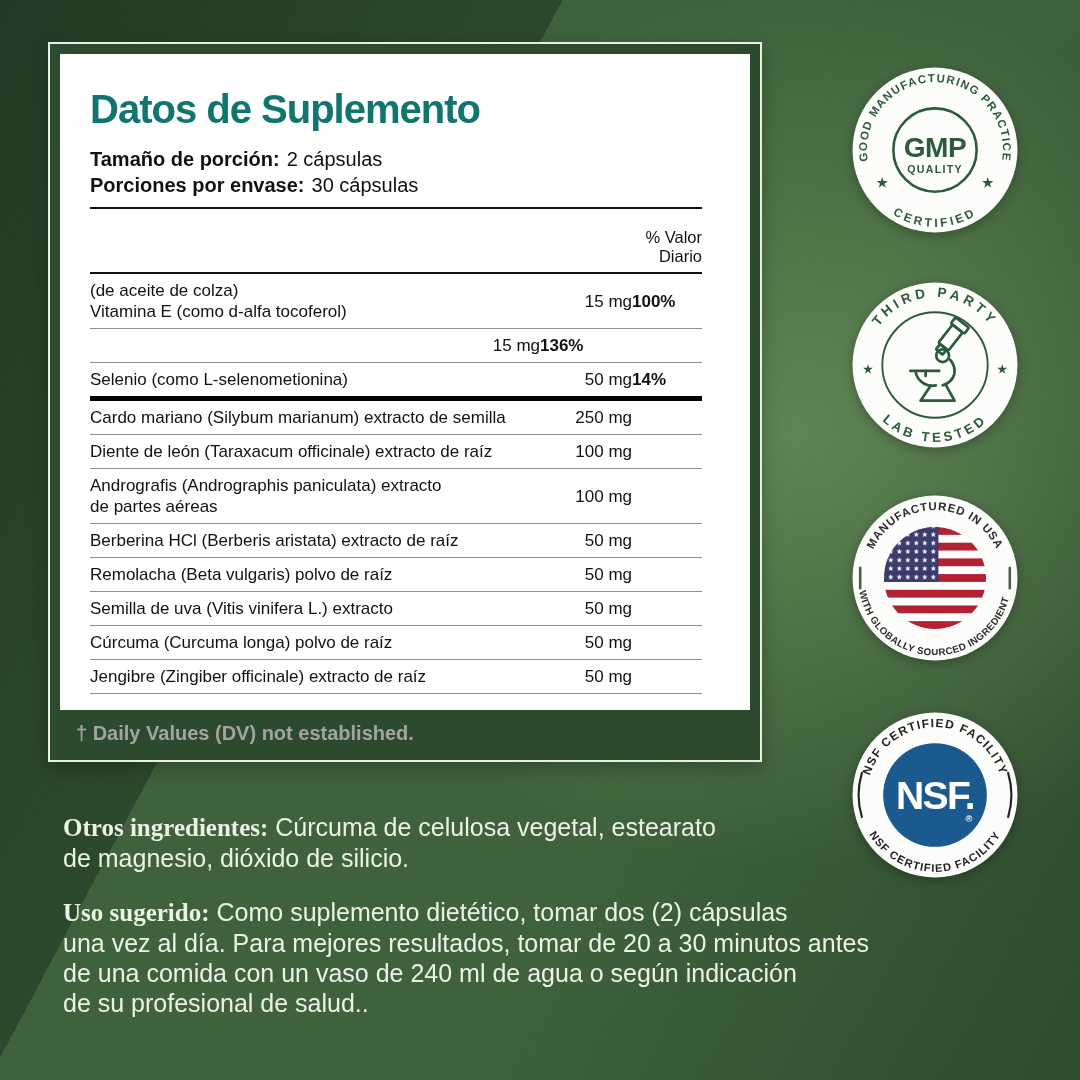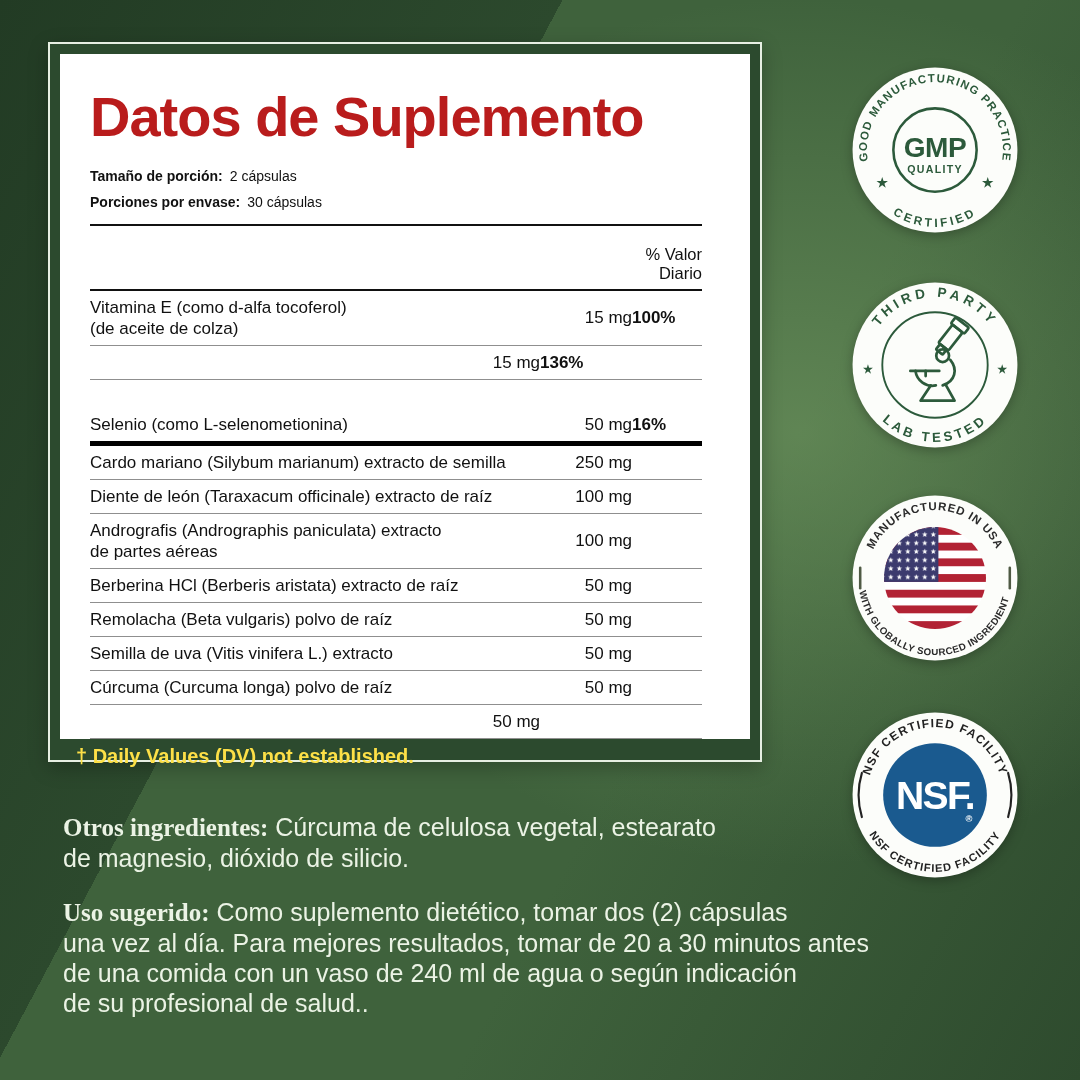--- a/index.html
+++ b/index.html
@@ -12,32 +12,32 @@
   }
 
   
   .frame{
     position:absolute;left:48px;top:42px;width:714px;height:720px;
     box-sizing:border-box;border:2px solid #e7efe3;background:#2c4a2e;
     padding:10px;display:flex;flex-direction:column;
     box-shadow:0 6px 18px rgba(0,0,0,.25);
   }
   .card{background:#ffffff;flex:1 1 auto;padding:28px 48px 0 30px;box-sizing:border-box;color:#111;}
-  .facts-title{font-size:56px;font-weight:bold;letter-spacing:-1px;color:#b91c1c;line-height:1.05;margin:6px 0 16px 0;}
-  .serving{font-size:14px;line-height:26px;}
+  .facts-title{font-size:40px;font-weight:bold;letter-spacing:-1px;color:#0f766e;line-height:1.05;margin:6px 0 16px 0;}
+  .serving{font-size:20px;line-height:26px;}
   .serving .lbl{font-weight:bold;}
   .serving .val{margin-left:7px;}
   .rule-serving{border-bottom:2px solid #111;margin-top:9px;}
   .dv-head{display:flex;justify-content:flex-end;text-align:right;font-size:16.5px;line-height:19px;padding:19px 0 6px 0;border-bottom:2.5px solid #111;}
   .row{display:grid;grid-template-columns:1fr 92px 70px;align-items:center;border-bottom:1px solid #8f8f8f;padding:6px 0;font-size:17px;line-height:21px;}
   .row .amount{text-align:right;white-space:nowrap;}
   .row .dv{text-align:left;font-weight:bold;white-space:nowrap;}
-  .row.thick{border-bottom:5px solid #000;margin-top:28px;}
+  .row.thick{border-bottom:5px solid #000;}
   .name div:empty{display:none;}
-  .footnote{height:34px;display:flex;align-items:center;padding:6px 4px 0 16px;color:#fde047;font-size:20px;font-weight:bold;}
+  .footnote{height:34px;display:flex;align-items:center;padding:6px 4px 0 16px;color:#a3a3a3;font-size:20px;font-weight:bold;}
 
   
   .badge{position:absolute;left:850px;width:170px;height:170px;filter:drop-shadow(0 3px 6px rgba(0,0,0,.28));}
   .badge text{font-family:"Liberation Sans",sans-serif;font-weight:bold;}
   #badge-gmp{top:65px;} #badge-lab{top:280px;} #badge-usa{top:493px;} #badge-nsf{top:710px;}
 
   
   .para{position:absolute;left:63px;color:#ebf3e5;font-size:25px;line-height:30px;}
   .para .line{white-space:nowrap;}
   .para .lead{font-weight:bold;font-family:Liberation Serif, serif;}
@@ -62,36 +62,36 @@
 
       <div class="dv-head">
         <div>
           <div>% Valor</div>
           <div>Diario</div>
         </div>
       </div>
 
       <div class="row">
         <div class="name">
+            <div>(de aceite de colza)</div>
             <div>Vitamina E (como d-alfa tocoferol)</div>
-            <div>(de aceite de colza)</div>
           </div>
         <div class="amount">15 mg</div>
         <div class="dv">100%</div>
       </div>
       <div class="row">
         <div class="amount">15 mg</div>
         <div class="dv">136%</div>
       </div>
       <div class="row thick">
         <div class="name">
             <div>Selenio (como L-selenometionina)</div>
           </div>
         <div class="amount">50 mg</div>
-        <div class="dv">16%</div>
+        <div class="dv">14%</div>
       </div>
       <div class="row">
         <div class="name">
             <div>Cardo mariano (Silybum marianum) extracto de semilla</div>
           </div>
         <div class="amount">250 mg</div>
         <div class="dv"></div>
       </div>
       <div class="row">
         <div class="name">
@@ -130,20 +130,23 @@
         <div class="dv"></div>
       </div>
       <div class="row">
         <div class="name">
             <div>Cúrcuma (Curcuma longa) polvo de raíz</div>
           </div>
         <div class="amount">50 mg</div>
         <div class="dv"></div>
       </div>
       <div class="row">
+        <div class="name">
+            <div>Jengibre (Zingiber officinale) extracto de raíz</div>
+          </div>
         <div class="amount">50 mg</div>
         <div class="dv"></div>
       </div>
     </div>
 
     <div class="footnote">† Daily Values (DV) not established.</div>
   </div>
 
   <svg id="badge-gmp" class="badge" viewBox="-100 -100 200 200">
     <defs>

